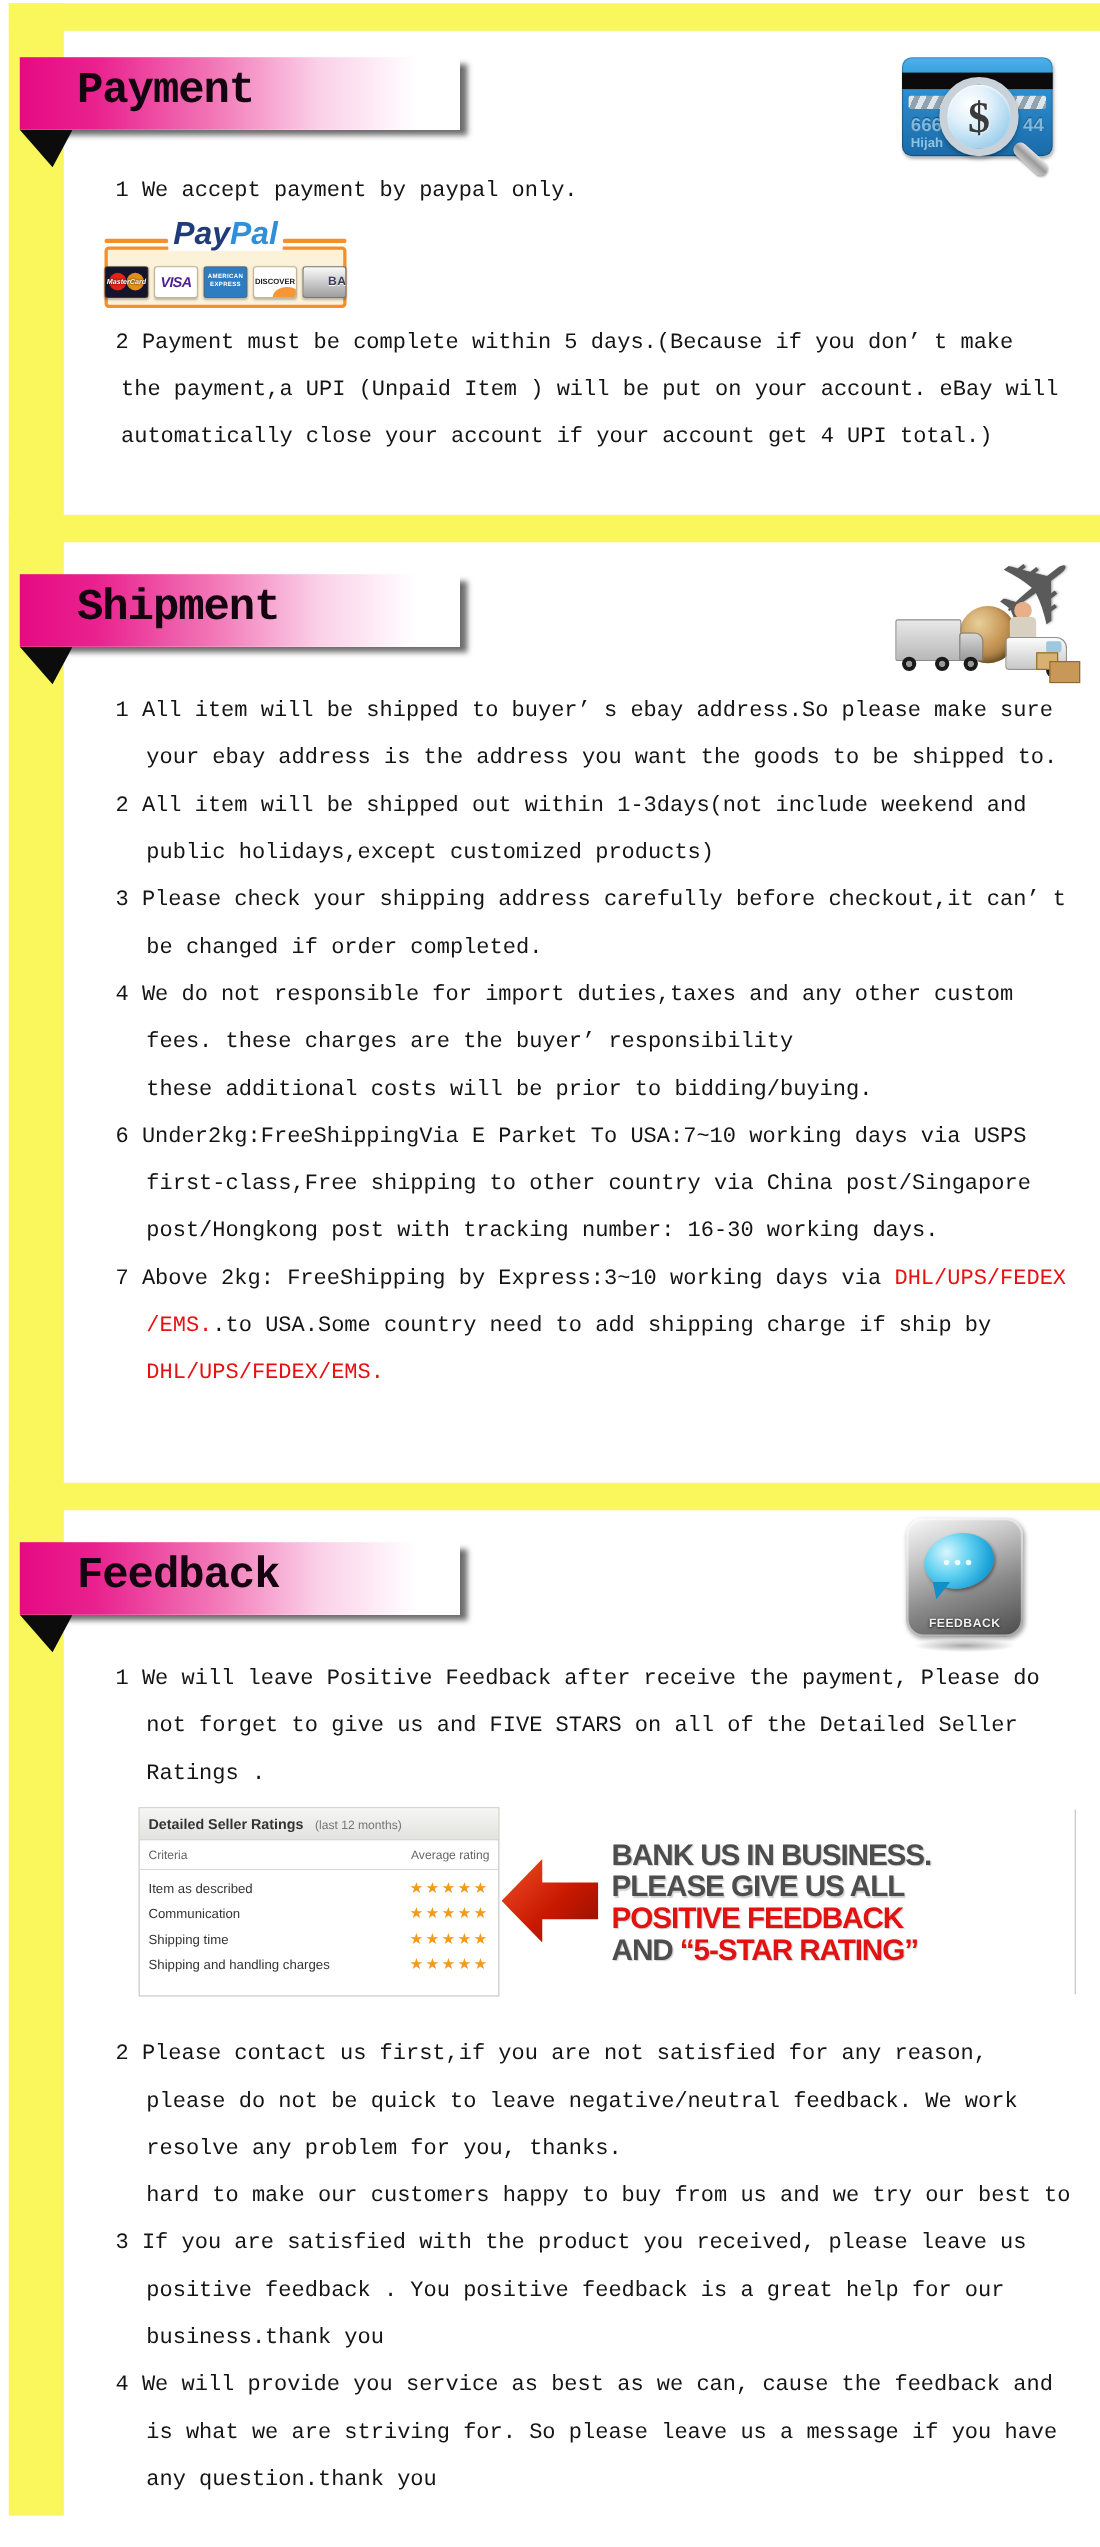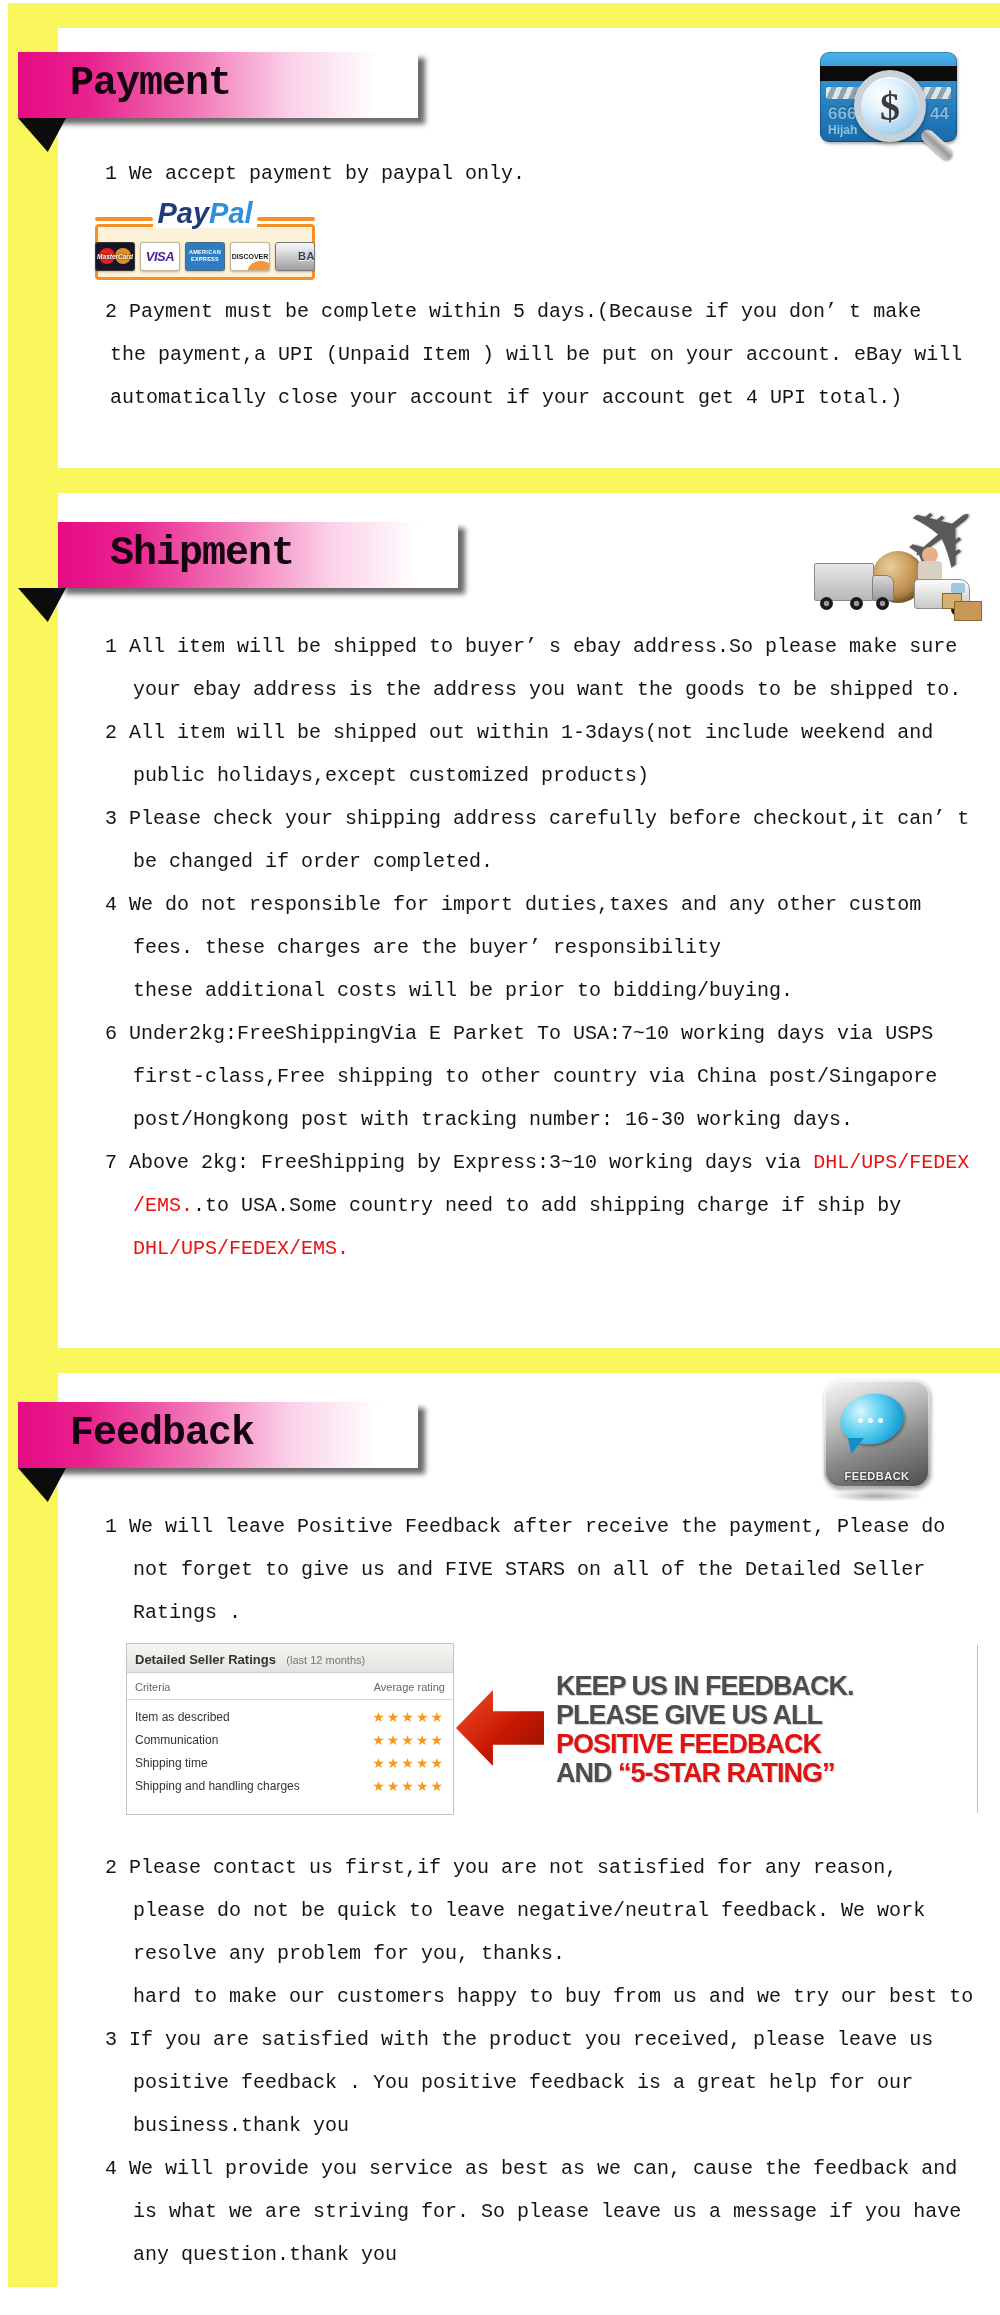--- a/index.html
+++ b/index.html
@@ -189,21 +189,21 @@
   </div>
 
   <div id="block-payment-2" class="tblock" style="top:290px;">
       <div class="li">
         <div class="tline"><span>2 Payment must be complete within 5 days.(Because if you don’ t make</span></div>
         <div class="tline cont" style="padding-left: 5px;"><span>the payment,a UPI (Unpaid Item ) will be put on your account. eBay will</span></div>
         <div class="tline cont" style="padding-left: 5px;"><span>automatically close your account if your account get 4 UPI total.)</span></div>
       </div>
     </div>
 
-  <div class="banner" style="top:522px;margin-left:40px;">
+  <div class="banner" style="top:522px;">
     <span class="btitle">Shipment</span>
   </div>
   <div class="fold" style="top:588px;"></div>
 
   <div class="shipicon">
     <span class="plane">✈</span>
     <div class="globe"></div>
     <div class="courier"></div>
     <div class="courierbody"></div>
     <div class="truckbox"></div>
@@ -300,21 +300,21 @@
       <div class="dsr-row">
         <span>Shipping and handling charges</span>
         <span class="stars">★★★★★</span>
       </div>
     </div>
   </div>
   <div class="vrule"></div>
 
   <div class="bigarrow"></div>
   <div class="promo">
-    <div>KEEP US IN FEEDBACK.</div>
+    <div>BANK US IN BUSINESS.</div>
     <div>PLEASE GIVE US ALL</div>
     <div class="red">POSITIVE FEEDBACK</div>
     <div><span>AND </span><span class="red">“5-STAR RATING”</span></div>
   </div>
 
   <div id="block-feedback-2" class="tblock" style="top:1846px;">
       <div class="li">
         <div class="tline"><span>2 Please contact us first,if you are not satisfied for any reason,</span></div>
         <div class="tline cont" style="padding-left: 28px;"><span>please do not be quick to leave negative/neutral feedback. We work</span></div>
         <div class="tline cont" style="padding-left: 28px;"><span>resolve any problem for you, thanks.</span></div>

